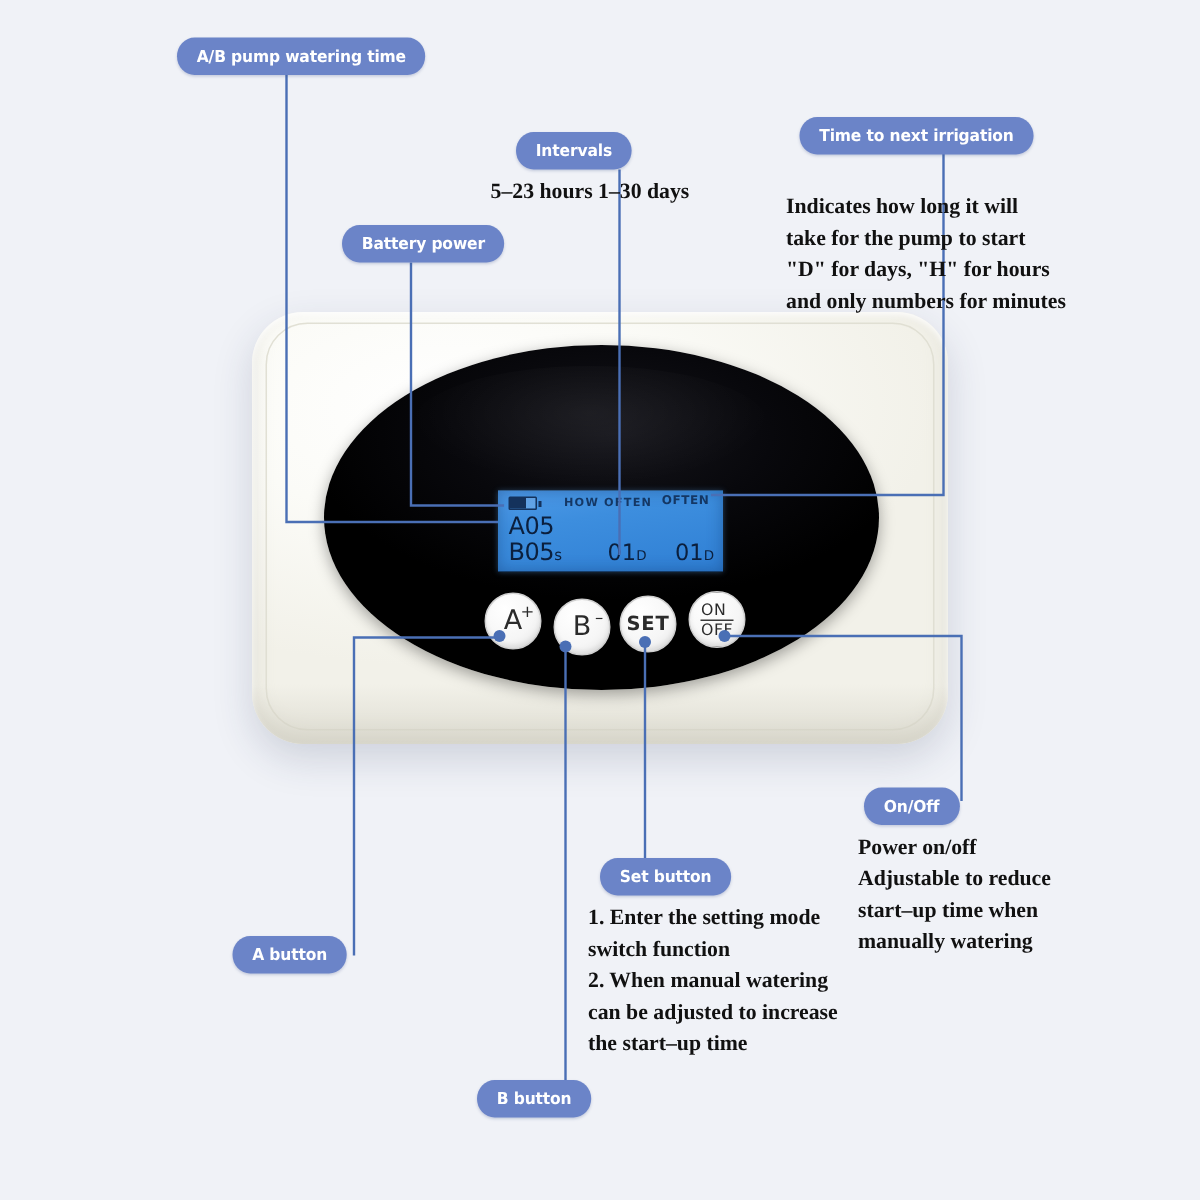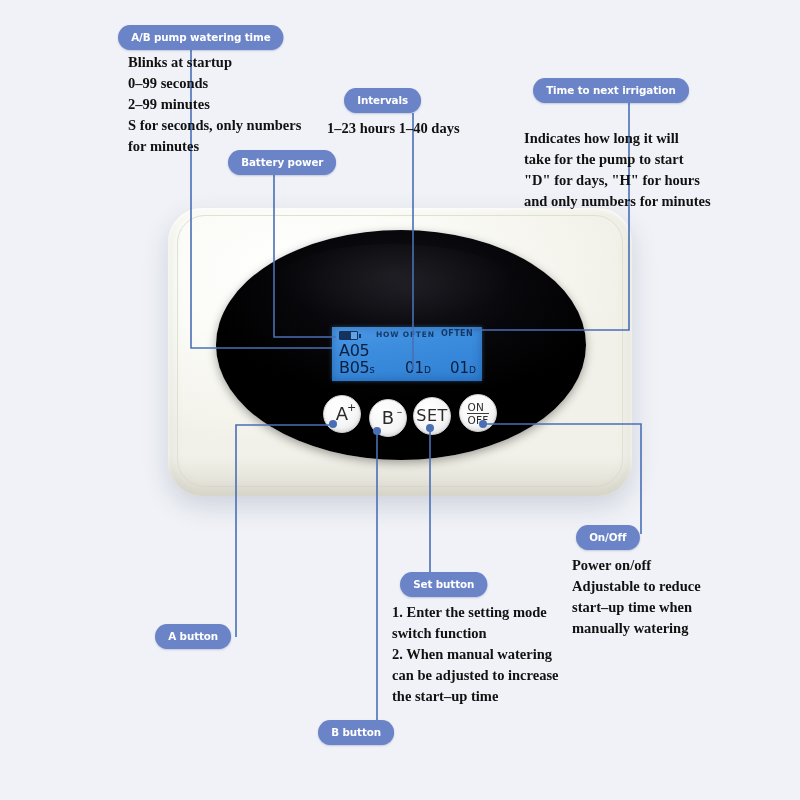--- a/index.html
+++ b/index.html
@@ -212,21 +212,21 @@
     letter-spacing: 0px;
     line-height: 1;
     position: relative;
   }
   .btn .sup {
     position: absolute;
     top: -3px;
     right: -8px;
     font-size: 11px;
   }
-  .btn.set .lbl { font-size: 16px; letter-spacing: 0.5px; }
+  .btn.set .lbl { font-size: 13px; letter-spacing: 0.5px; font-weight: bold; }
   .btn.onoff .lbl {
     font-size: 10.5px;
     line-height: 10px;
     text-align: left;
     letter-spacing: 0.3px;
   }
   .btn.onoff .lbl .on { display: block; border-bottom: 1px solid #3a3a3a; padding-bottom: 1px; }
   .btn.onoff .lbl .off { display: block; padding-top: 1px; }
 
   
@@ -333,30 +333,25 @@
     </div>
     <div class="btn onoff" style="left:291px; top:186px;">
       <span class="lbl">
           <span class="on">ON</span>
           <span class="off">OFF</span>
         </span>
     </div>
   </div>
 
   <div class="pill" style="left:118px; top:25px;">A/B pump watering time</div>
-  <div class="note" style="left:128px; top:52px; width:240px;">Blinks at startup
-0–99 seconds
-2–99 minutes
-S for seconds, only numbers
-for minutes</div>
 
   <div class="pill" style="left:228px; top:150px;">Battery power</div>
 
   <div class="pill" style="left:344px; top:88px;">Intervals</div>
-  <div class="note" style="left:327px; top:118px; width:190px;">1–23 hours 1–40 days</div>
+  <div class="note" style="left:327px; top:118px; width:190px;">5–23 hours 1–30 days</div>
 
   <div class="pill" style="left:533px; top:78px;">Time to next irrigation</div>
   <div class="note" style="left:524px; top:100px; width:220px;margin-top:28px;">Indicates how long it will
 take for the pump to start
 "D" for days, "H" for hours
 and only numbers for minutes</div>
 
   <div class="pill" style="left:155px; top:624px;">A button</div>
 
   <div class="pill" style="left:318px; top:720px;">B button</div>

